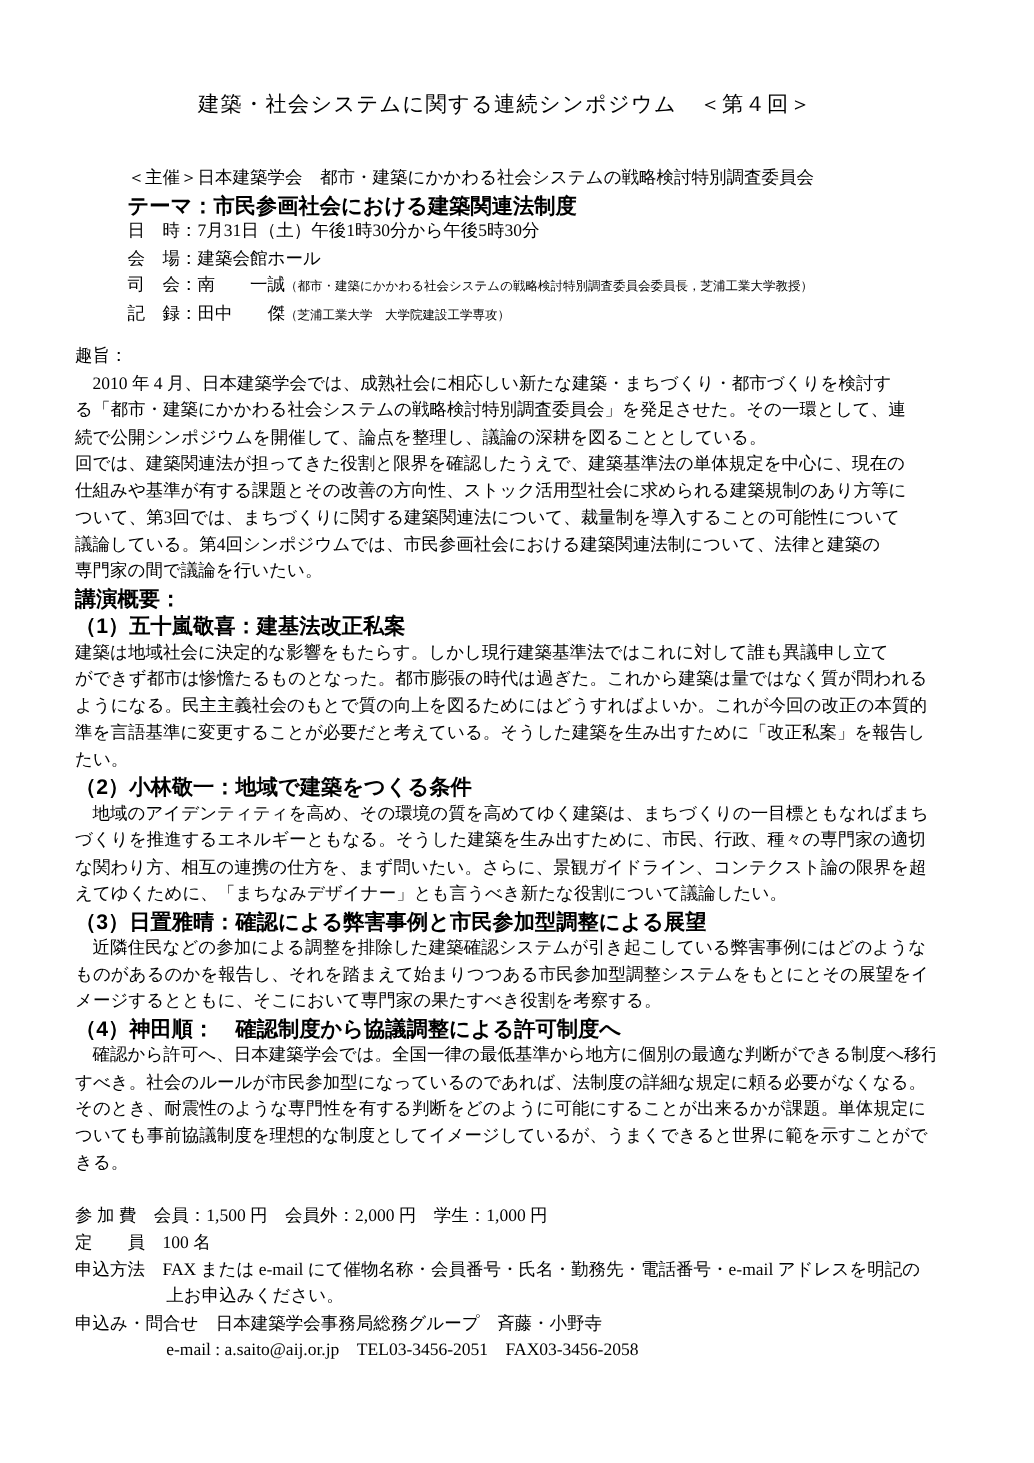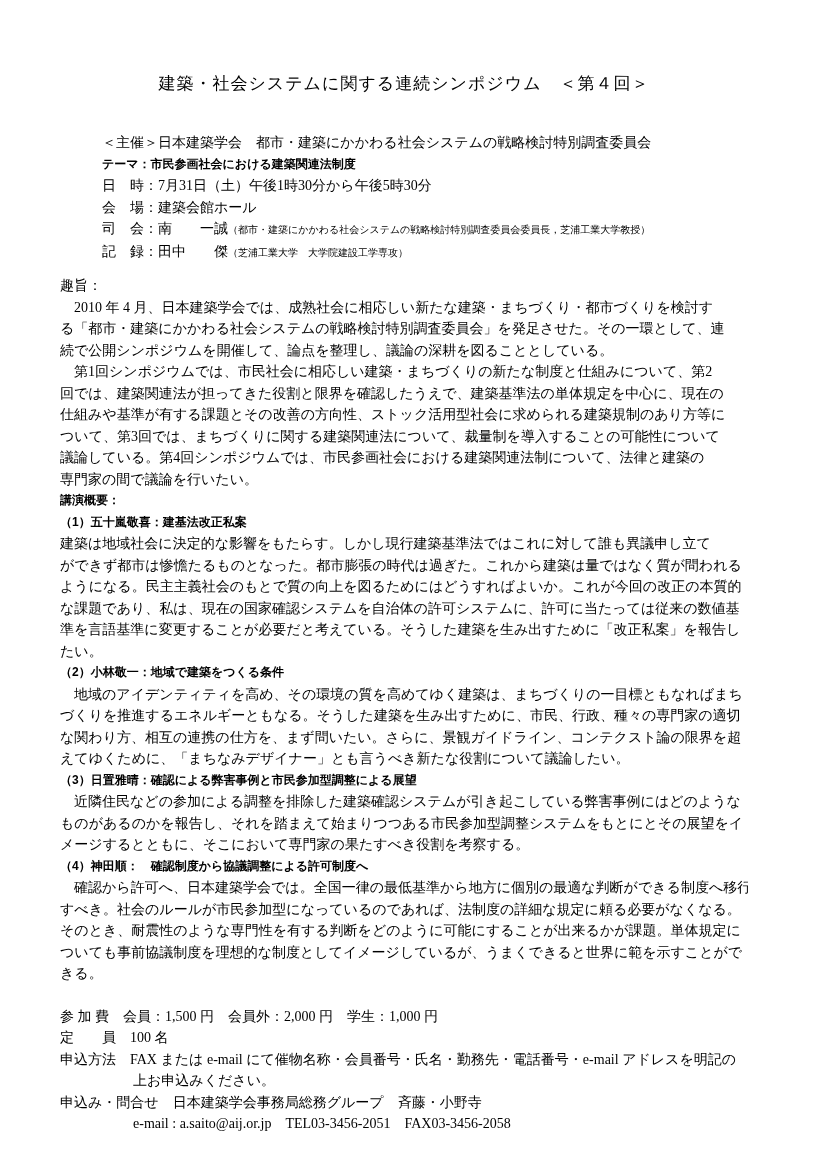--- a/index.html
+++ b/index.html
@@ -21,21 +21,21 @@
     margin-bottom:36px;
     white-space:pre;
   }
   .line{white-space:pre;}
   .tline{white-space:pre;overflow:hidden;}
   .small-note{font-size:10px;}
   .meta-block{margin-bottom:12px;margin-left:42px;}
   .bold-gothic{
     font-family:"Liberation Sans","DejaVu Sans",sans-serif;
     font-weight:bold;
-    font-size:12px;
+    font-size:17px;
   }
   .section-label{white-space:pre;}
   .lecture-heading{white-space:pre;}
   .footer-block{margin-top:21px;}
   .indented{padding-left:73px;}
 </style>
 </head>
 <body>
 
 <div class="doc">
@@ -50,39 +50,37 @@
     <div class="line"><span>司　会：南　　一誠</span><span class="small-note">（都市・建築にかかわる社会システムの戦略検討特別調査委員会委員長，芝浦工業大学教授）</span></div>
     <div class="line"><span>記　録：田中　　傑</span><span class="small-note">（芝浦工業大学　大学院建設工学専攻）</span></div>
   </div>
 
   <div>
     <div class="line section-label">趣旨：</div>
     <div>
         <div class="tline">　2010 年 4 月、日本建築学会では、成熟社会に相応しい新たな建築・まちづくり・都市づくりを検討す</div>
         <div class="tline">る「都市・建築にかかわる社会システムの戦略検討特別調査委員会」を発足させた。その一環として、連</div>
         <div class="tline">続で公開シンポジウムを開催して、論点を整理し、議論の深耕を図ることとしている。</div>
-        <div class="tline">　第1回シンポジウムでは、市民社会に相応しい建築・まちづくりの新たな制度と仕組みについて、第2</div>
         <div class="tline">回では、建築関連法が担ってきた役割と限界を確認したうえで、建築基準法の単体規定を中心に、現在の</div>
         <div class="tline">仕組みや基準が有する課題とその改善の方向性、ストック活用型社会に求められる建築規制のあり方等に</div>
         <div class="tline">ついて、第3回では、まちづくりに関する建築関連法について、裁量制を導入することの可能性について</div>
         <div class="tline">議論している。第4回シンポジウムでは、市民参画社会における建築関連法制について、法律と建築の</div>
         <div class="tline">専門家の間で議論を行いたい。</div>
       </div>
   </div>
 
   <div>
     <div class="line section-label bold-gothic">講演概要：</div>
 
     <div>
       <div class="lecture-heading bold-gothic">（1）五十嵐敬喜：建基法改正私案</div>
       <div>
           <div class="tline">建築は地域社会に決定的な影響をもたらす。しかし現行建築基準法ではこれに対して誰も異議申し立て</div>
           <div class="tline">ができず都市は惨憺たるものとなった。都市膨張の時代は過ぎた。これから建築は量ではなく質が問われる</div>
           <div class="tline">ようになる。民主主義社会のもとで質の向上を図るためにはどうすればよいか。これが今回の改正の本質的</div>
-          <div class="tline">な課題であり、私は、現在の国家確認システムを自治体の許可システムに、許可に当たっては従来の数値基</div>
           <div class="tline">準を言語基準に変更することが必要だと考えている。そうした建築を生み出すために「改正私案」を報告し</div>
           <div class="tline">たい。</div>
         </div>
     </div>
 
     <div>
       <div class="lecture-heading bold-gothic">（2）小林敬一：地域で建築をつくる条件</div>
       <div>
           <div class="tline">　地域のアイデンティティを高め、その環境の質を高めてゆく建築は、まちづくりの一目標ともなればまち</div>
           <div class="tline">づくりを推進するエネルギーともなる。そうした建築を生み出すために、市民、行政、種々の専門家の適切</div>

